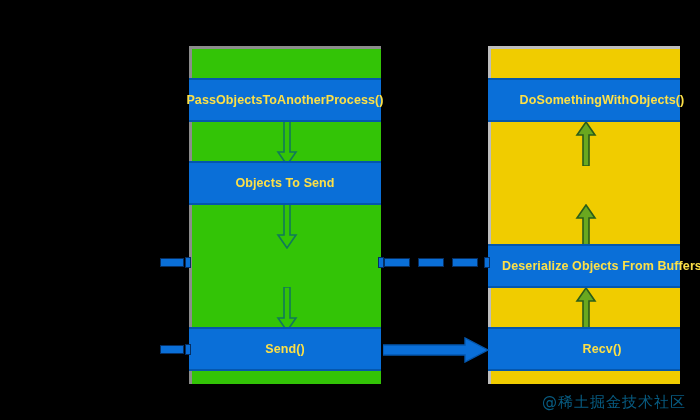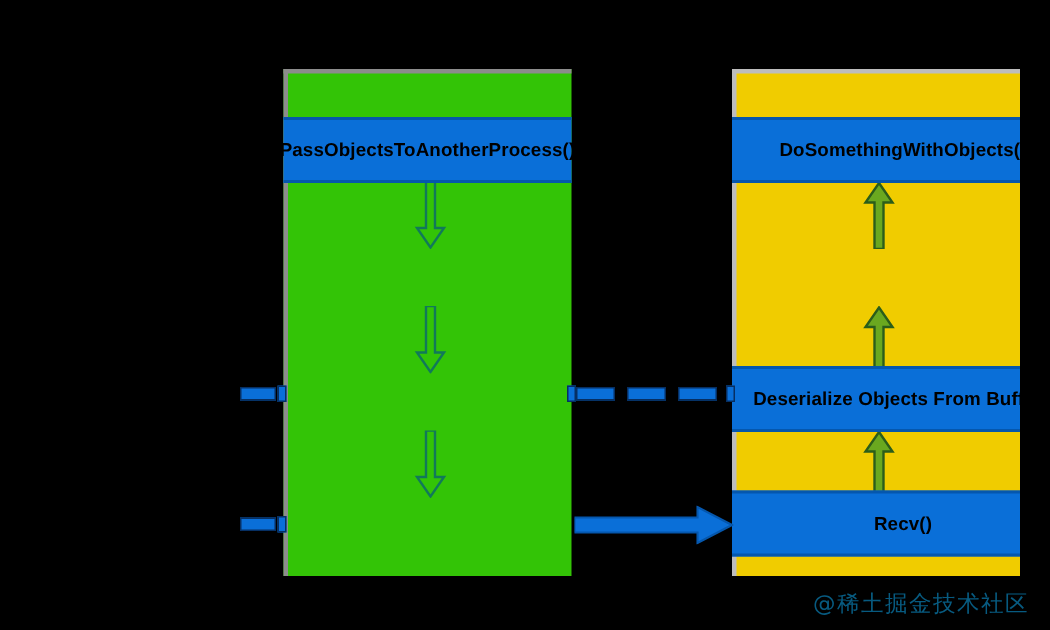--- a/index.html
+++ b/index.html
@@ -53,21 +53,21 @@
     left: -3px;
     width: 192px;
     height: 44px;
     background: #0A6FD8;
     border-top: 2px solid #0557ad;
     border-bottom: 2px solid #0557ad;
     box-sizing: border-box;
     display: flex;
     align-items: center;
     justify-content: center;
-    color: #000000;
+    color: #fde047;
     font-size: 12.5px;
     font-weight: bold;
     letter-spacing: 0.1px;
     white-space: nowrap;
   }
   .column.receiver .step { left: -3px; padding-left: 36px; }
 
   .step.s1 { top: 29px; }
   .step.s2 { top: 112px; }
   .step.s3 { top: 195px; }
@@ -151,20 +151,26 @@
     <svg class="flow-arrow fa2" viewBox="0 0 22 45">
       <polygon points="8,0 14,0 14,31 20,31 11,44 2,31 8,31" fill="#33C406" stroke="#11795a" stroke-width="1.6"></polygon>
     </svg>
     <svg class="flow-arrow fa3" viewBox="0 0 22 45">
       <polygon points="8,0 14,0 14,31 20,31 11,44 2,31 8,31" fill="#33C406" stroke="#11795a" stroke-width="1.6"></polygon>
     </svg>
 
     <div class="step s1">
       <span>PassObjectsToAnotherProcess()</span>
     </div>
+    <div class="step s2">
+      <span>Objects To Send</span>
+    </div>
+    <div class="step s4">
+      <span>Send()</span>
+    </div>
   </div>
 
   <div class="column receiver">
 
     <svg class="flow-arrow fa1" viewBox="0 0 22 45">
       <polygon points="11,1 20,14 14,14 14,45 8,45 8,14 2,14" fill="#6aa81f" stroke="#2b5d1a" stroke-width="1.6"></polygon>
     </svg>
     <svg class="flow-arrow fa2" viewBox="0 0 22 45">
       <polygon points="11,1 20,14 14,14 14,45 8,45 8,14 2,14" fill="#6aa81f" stroke="#2b5d1a" stroke-width="1.6"></polygon>
     </svg>

